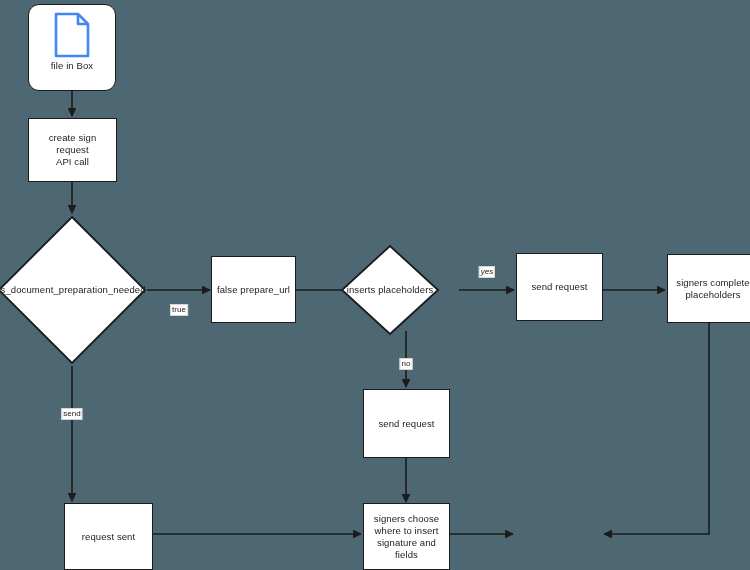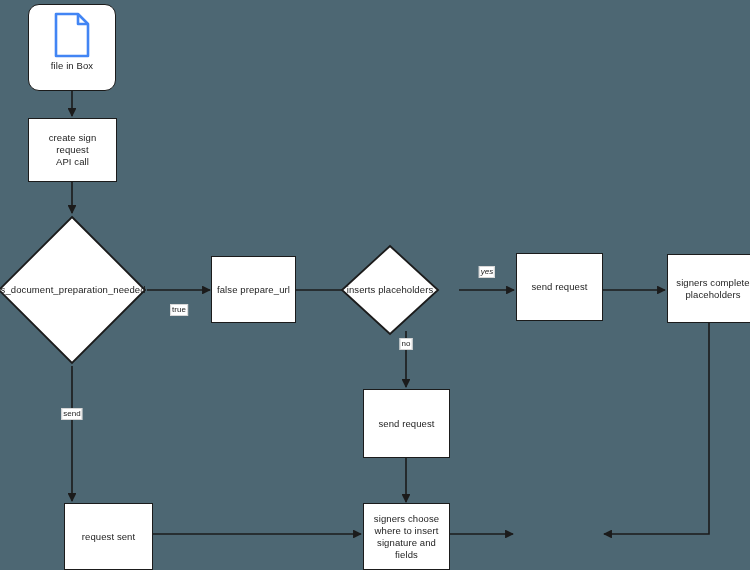--- a/index.html
+++ b/index.html
@@ -179,15 +179,15 @@
     <span class="label">signers choose
 where to insert
 signature and
 fields</span>
   </div>
 
 
   <span class="edge-label" style="left:179px; top:290px;margin-top:20px;">true</span>
   <span class="edge-label" style="left:72px; top:414px;">send</span>
   <span class="edge-label" style="left:487px; top:272px;font-style:italic;">yes</span>
-  <span class="edge-label" style="left:406px; top:344px;">no</span>
+  <span class="edge-label" style="left:406px; top:364px;">no</span>
 
 </div>
 
 </body></html>

